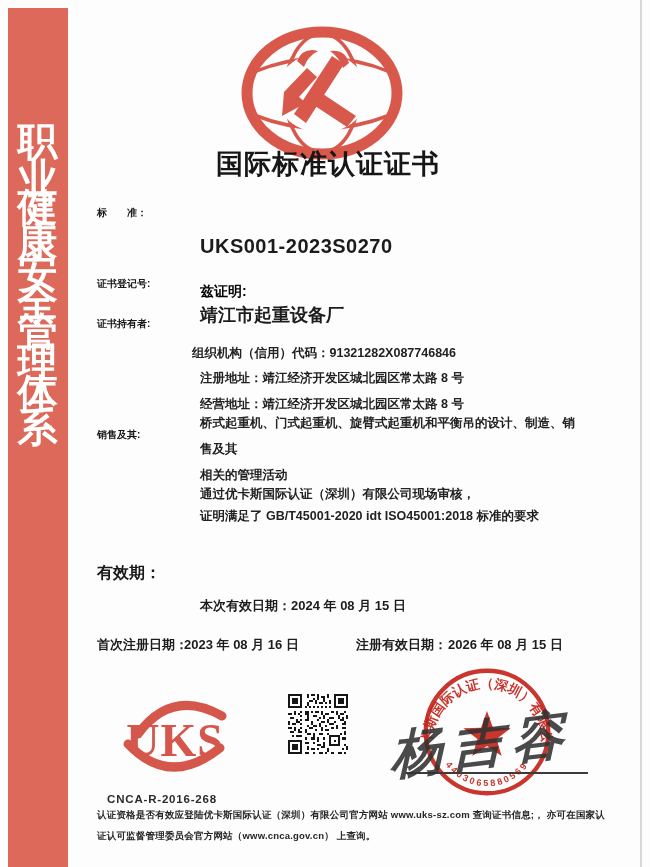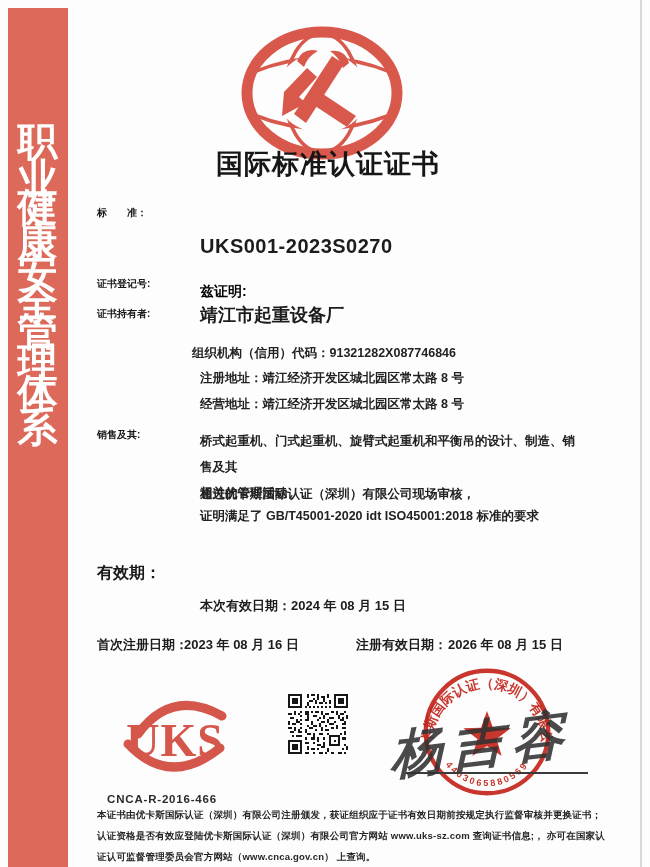--- a/index.html
+++ b/index.html
@@ -26,28 +26,28 @@
     left: 108px; top: 146px; width: 440px; text-align: center;
     font-size: 27px; font-weight: 700; color: #161616; letter-spacing: 1px;
   }
   .lbl { font-weight: 700; color: #181818; font-size: 10px; white-space: pre; }
   .val { color: #1c1c1c; }
   .standard-label  { left: 97px;  top: 206px; }
   .standard-value  { left: 200px; top: 207px; font-size: 14px; font-weight: 700; }
   .certno-label    { left: 97px;  top: 241px; margin-top: 36px; }
   .certno-value    { left: 200px; top: 235px; font-size: 20px; font-weight: 700; letter-spacing: .5px; }
   .certify-intro   { left: 200px; top: 283px; font-size: 14px; font-weight: 700; }
-  .holder-label    { left: 97px;  top: 307px; text-align: center; }
+  .holder-label    { left: 97px;  top: 317px; text-align: center; }
   .holder-value    { left: 200px; top: 303px; font-size: 18px; font-weight: 700; }
   .body-line { font-size: 12.5px; font-weight: 600; color: #222; }
   .org-code  { left: 192px; top: 345px; }
   .reg-addr  { left: 200px; top: 370px; }
   .biz-addr  { left: 200px; top: 396px; }
   .scope-label { left: 97px; top: 428px; }
-  .scope-value { left: 200px; top: 428px; width: 385px; line-height: 26px; }
+  .scope-value { left: 200px; top: 410px; width: 385px; line-height: 26px; }
   .audit1 { left: 200px; top: 486px; }
   .audit2 { left: 200px; top: 508px; }
   .validity-label { left: 97px; top: 563px; font-size: 16px; }
   .issue-date  { left: 200px; top: 566px; font-weight: 700; font-size: 13px; }
   .expiry-date { left: 200px; top: 597px; font-weight: 700; font-size: 13px; }
   .date-lbl { font-size: 13px; font-weight: 600; color: #1c1c1c; }
   .date-val { font-size: 13px; font-weight: 700; color: #1c1c1c; }
   .firstreg-label { left: 97px;  top: 636px; }
   .firstreg-value { left: 184px; top: 636px; }
   .regvalid-label { left: 356px; top: 636px; }
@@ -131,21 +131,21 @@
   <div class="abs date-lbl regvalid-label">注册有效日期：</div>
   <div class="abs date-val regvalid-value">2026 年 08 月 15 日</div>
 
   <div class="abs uks-logo">
     <svg width="118" height="102" viewBox="0 0 118 102">
       <path d="M22 50 Q56 4 106 32" fill="none" stroke="#d5564a" stroke-width="9" stroke-linecap="round"></path>
       <path d="M12 60 Q54 104 104 64" fill="none" stroke="#d5564a" stroke-width="9" stroke-linecap="round"></path>
       <text x="59" y="72" text-anchor="middle" font-family="Liberation Serif, serif" font-weight="bold" font-size="46" fill="#d5564a" letter-spacing="1">UKS</text>
     </svg>
   </div>
-  <div class="abs cnca">CNCA-R-2016-466</div>
+  <div class="abs cnca">CNCA-R-2016-268</div>
 
   <div class="abs qr">
     <svg width="60" height="60" viewBox="0 0 29 29" shape-rendering="crispEdges">
       <rect x="0" y="0" width="29" height="29" fill="#ffffff"></rect>
       <g fill="#161616">
         <rect x="0" y="0" width="7" height="7"></rect>
           <rect x="22" y="0" width="7" height="7"></rect>
           <rect x="0" y="22" width="7" height="7"></rect>
       </g>
       <g fill="#ffffff">
@@ -288,20 +288,19 @@
         <textPath href="#sealNumArc" startOffset="50%" text-anchor="middle">4403065880569</textPath>
       </text>
       <polygon opacity="0.92" fill="#c3251b" points="70,48 76.2,65.5 94.7,66 80,77.2 85.3,95 70,84.5 54.7,95 60,77.2 45.3,66 63.8,65.5"></polygon>
     </svg>
   </div>
 
   <div class="abs sig-line"></div>
   <div class="abs signature">杨吉容</div>
 
   <div class="abs disclaimer">
-    <div>本证书由优卡斯国际认证（深圳）有限公司注册颁发，获证组织应于证书有效日期前按规定执行监督审核并更换证书；</div>
     <div>认证资格是否有效应登陆优卡斯国际认证（深圳）有限公司官方网站 www.uks-sz.com 查询证书信息;， 亦可在国家认</div>
     <div>证认可监督管理委员会官方网站（www.cnca.gov.cn） 上查询。</div>
   </div>
 
   <div class="abs page-edge"></div>
 
 </div>
 
 </body></html>

